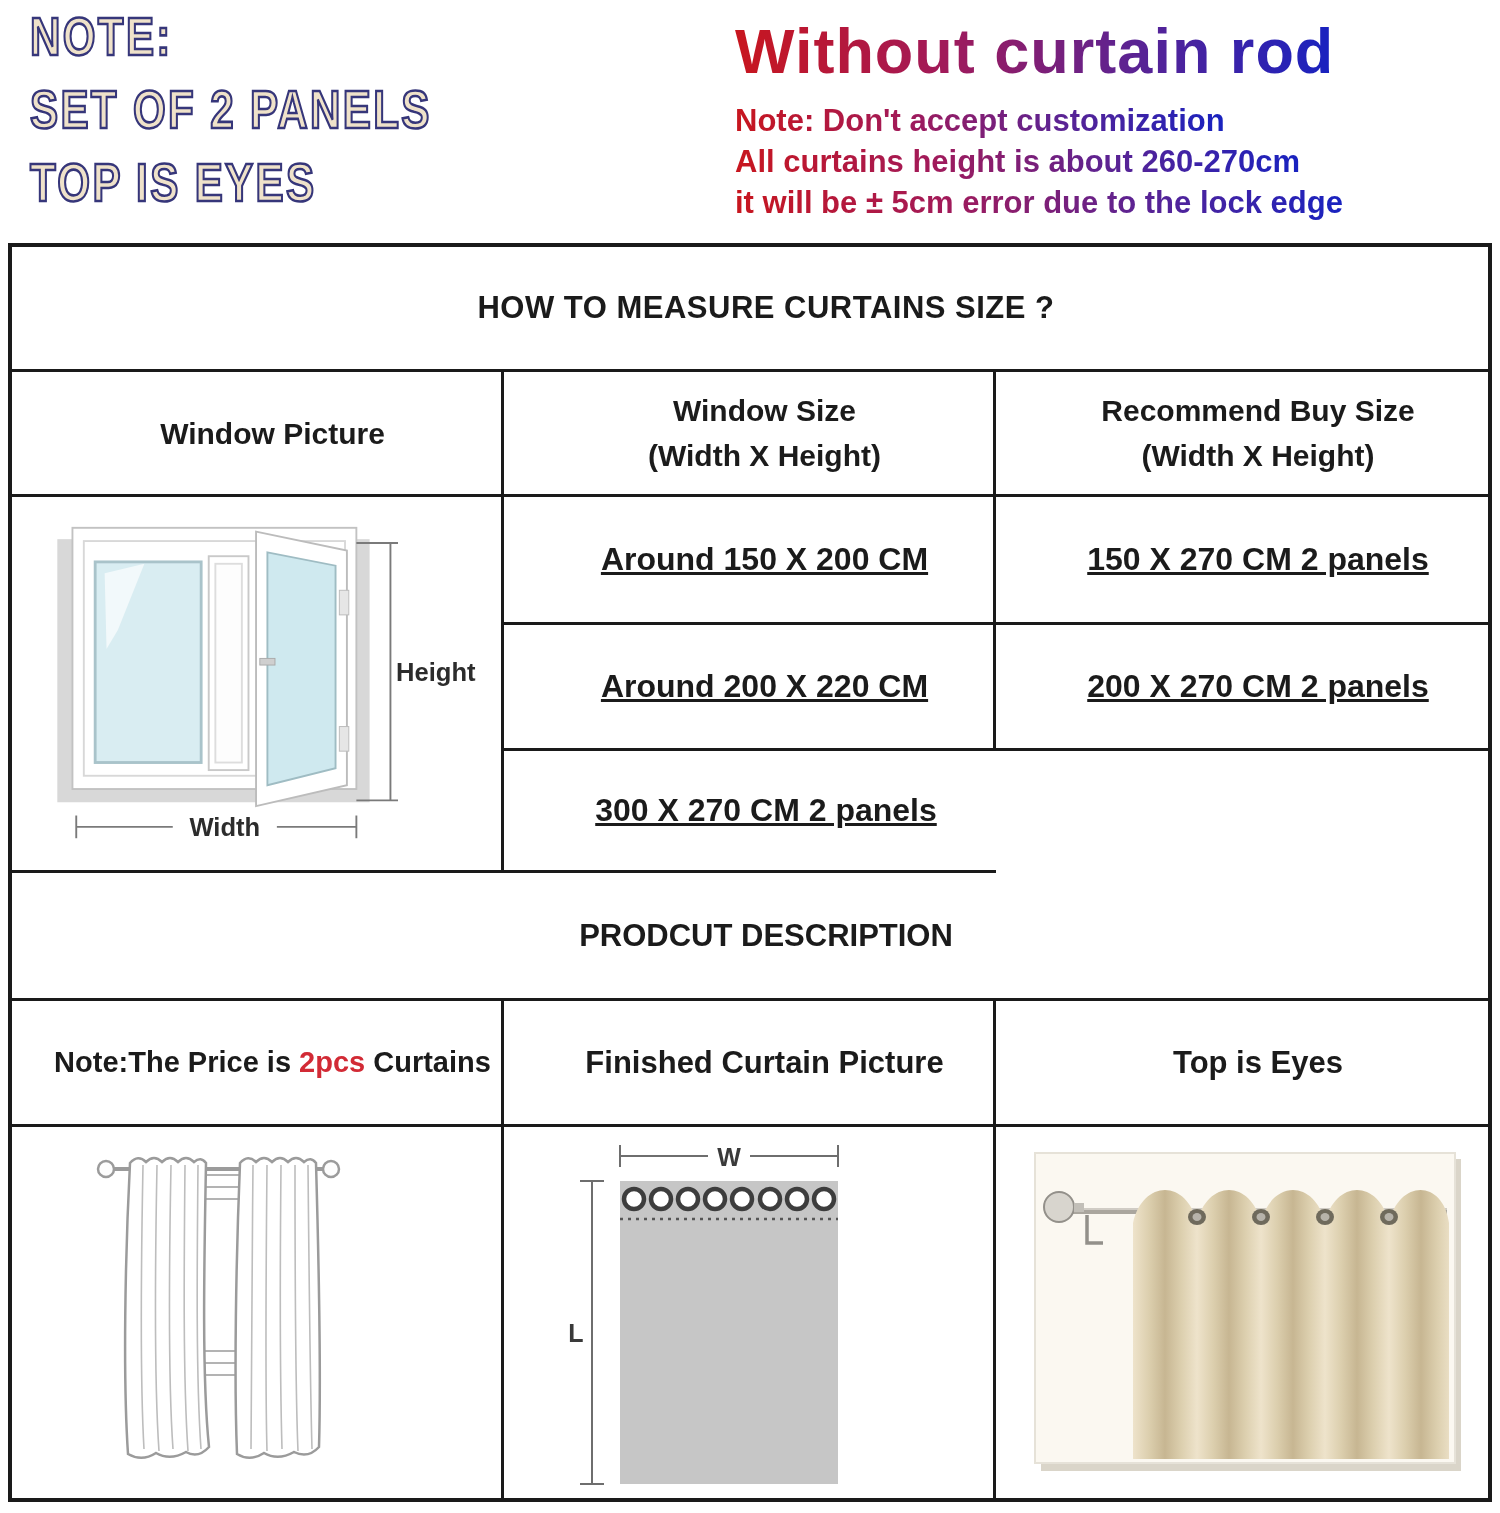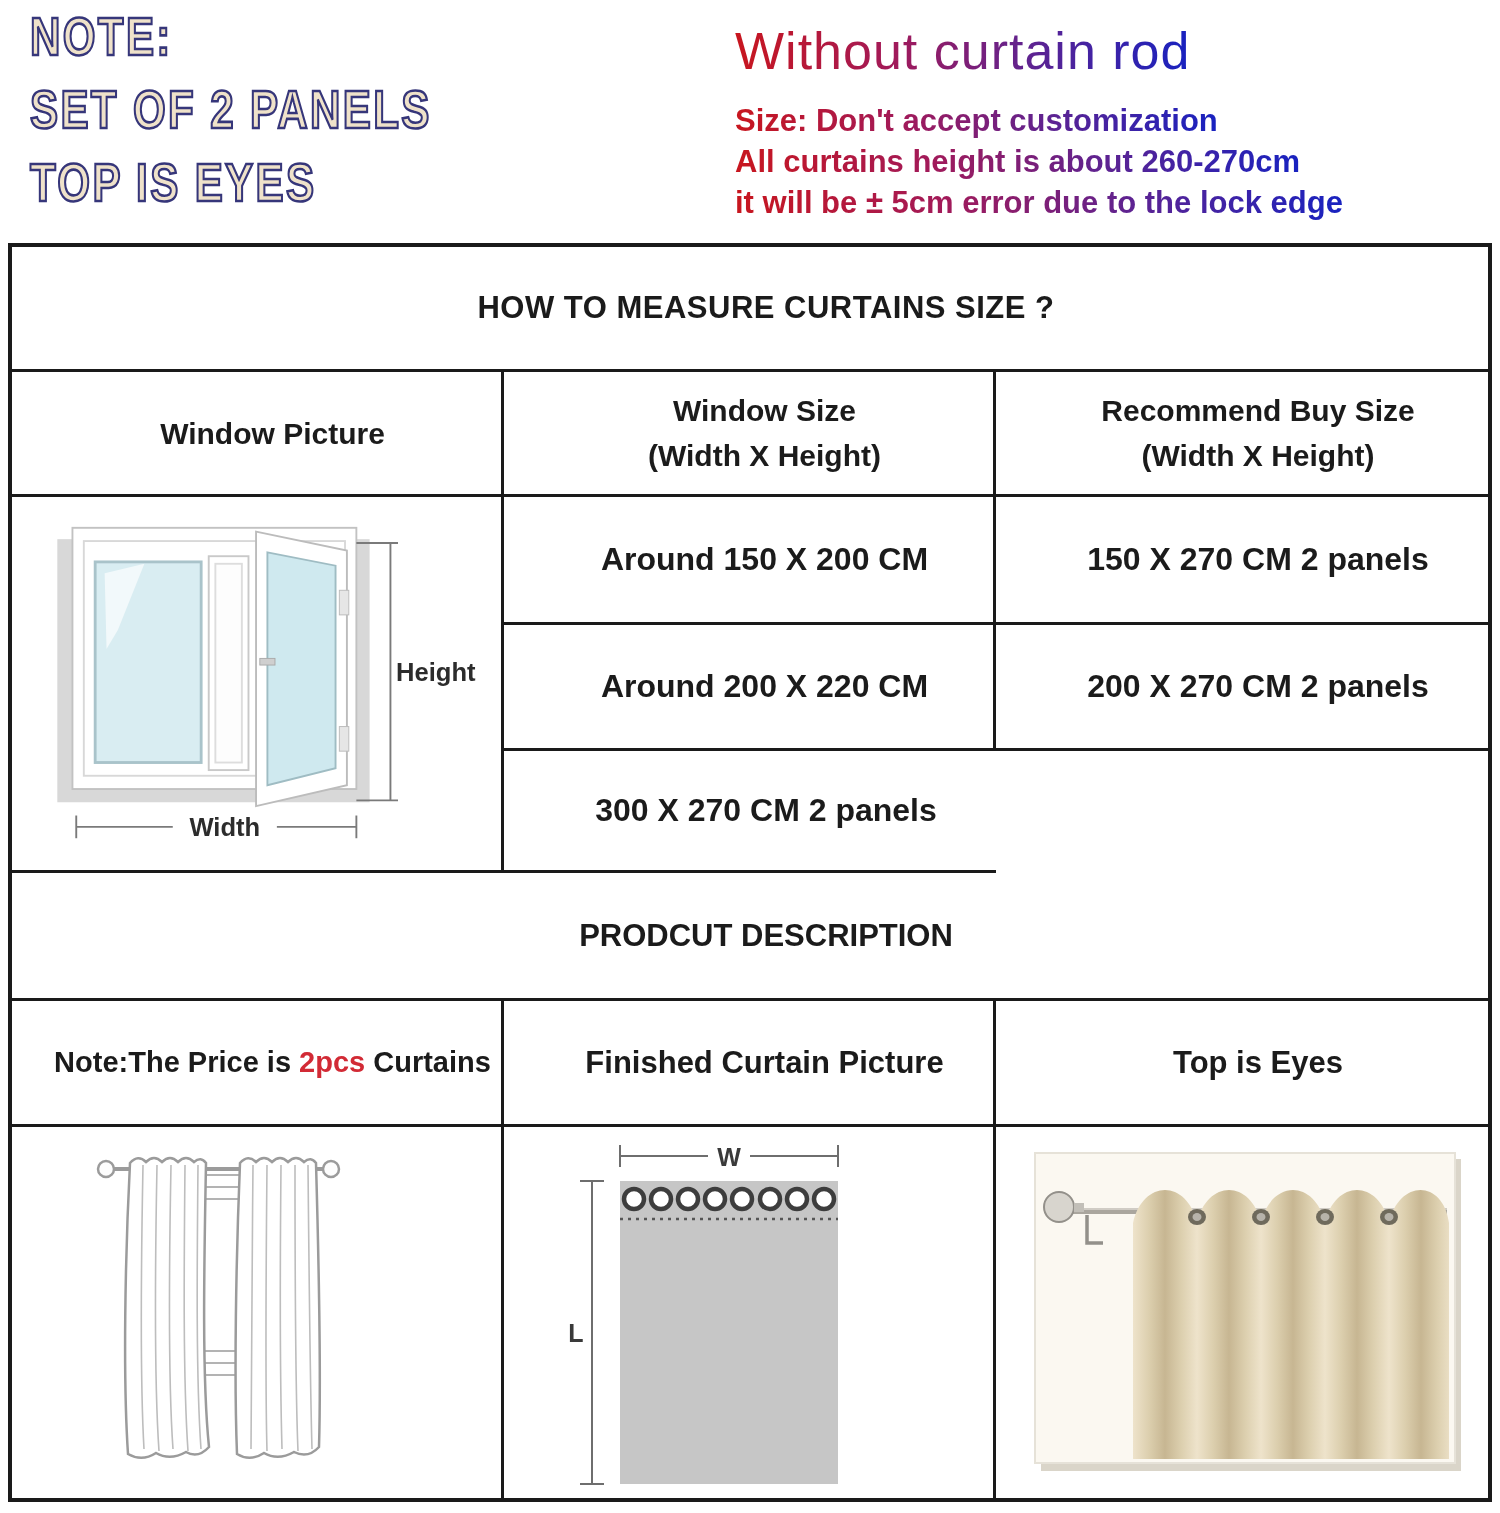--- a/index.html
+++ b/index.html
@@ -16,21 +16,21 @@
     text-shadow:0 0 6px #ffffff;
     transform:scaleX(.78);transform-origin:left center;
   }
   .right-block{position:absolute;left:735px;top:10px;width:760px;}
   .grad{
     background:linear-gradient(90deg,#c8161e 0%,#a11a5a 35%,#5e2391 65%,#1822c0 100%);
     -webkit-background-clip:text;background-clip:text;
     color:transparent;-webkit-text-fill-color:transparent;
     display:inline-block;
   }
-  .big-title{font-size:52px;font-weight:400;line-height:82px;letter-spacing:1px;white-space:nowrap;}
+  .big-title{font-size:63px;font-weight:700;line-height:82px;letter-spacing:1px;white-space:nowrap;}
   .sub-note{font-size:31px;font-weight:700;line-height:41px;white-space:nowrap;}
   .sub-notes{margin-top:8px;}
   
   .size-table{
     position:absolute;left:8px;top:243px;width:1484px;height:1259px;box-sizing:border-box;
     border:4px solid #1a1a1a;background:#fff;
     display:grid;grid-template-columns:1fr 1fr 1fr;
     grid-template-rows:125px 125px 128px 126px 122px 128px 126px 1fr;
   }
   .cell{
@@ -38,21 +38,21 @@
     display:flex;flex-direction:column;align-items:center;justify-content:center;
     text-align:center;font-weight:700;font-size:31px;color:#1b1b1b;overflow:hidden;
     box-sizing:border-box;
     padding-left:32px;
   }
   .last-col{border-right:none;}
   .last-row{border-bottom:none;}
   .span-all{grid-column:1/-1;}
   .table-title{font-size:31px;letter-spacing:.5px;}
   .col-head{line-height:45px;font-size:30px;}
-  .size-cell{font-size:32px;}
+  .size-cell{font-size:32px;text-decoration:underline;}
   .window-cell{grid-column:1;grid-row:3/span 3;padding:10px;justify-content:flex-end;}
   .img-cell{padding:0;}
   .price-note{font-size:29px;white-space:nowrap;}
   .red{color:#d22a35;}
   svg{display:block;}
 </style>
 </head>
 <body>
 
 <div class="header">
@@ -62,21 +62,21 @@
     <div class="note-line">SET OF 2 PANELS</div>
     <div class="note-line">TOP IS EYES</div>
   </div>
 
   <div class="right-block">
     <div class="big-title">
       <span class="grad">Without curtain rod</span>
     </div>
     <div class="sub-notes">
       <div class="sub-note">
-        <span class="grad">Size: Don't accept customization</span>
+        <span class="grad">Note: Don't accept customization</span>
       </div>
       <div class="sub-note">
         <span class="grad">All curtains height is about 260-270cm</span>
       </div>
       <div class="sub-note">
         <span class="grad">it will be ± 5cm error due to the lock edge</span>
       </div>
     </div>
   </div>
 </div>

